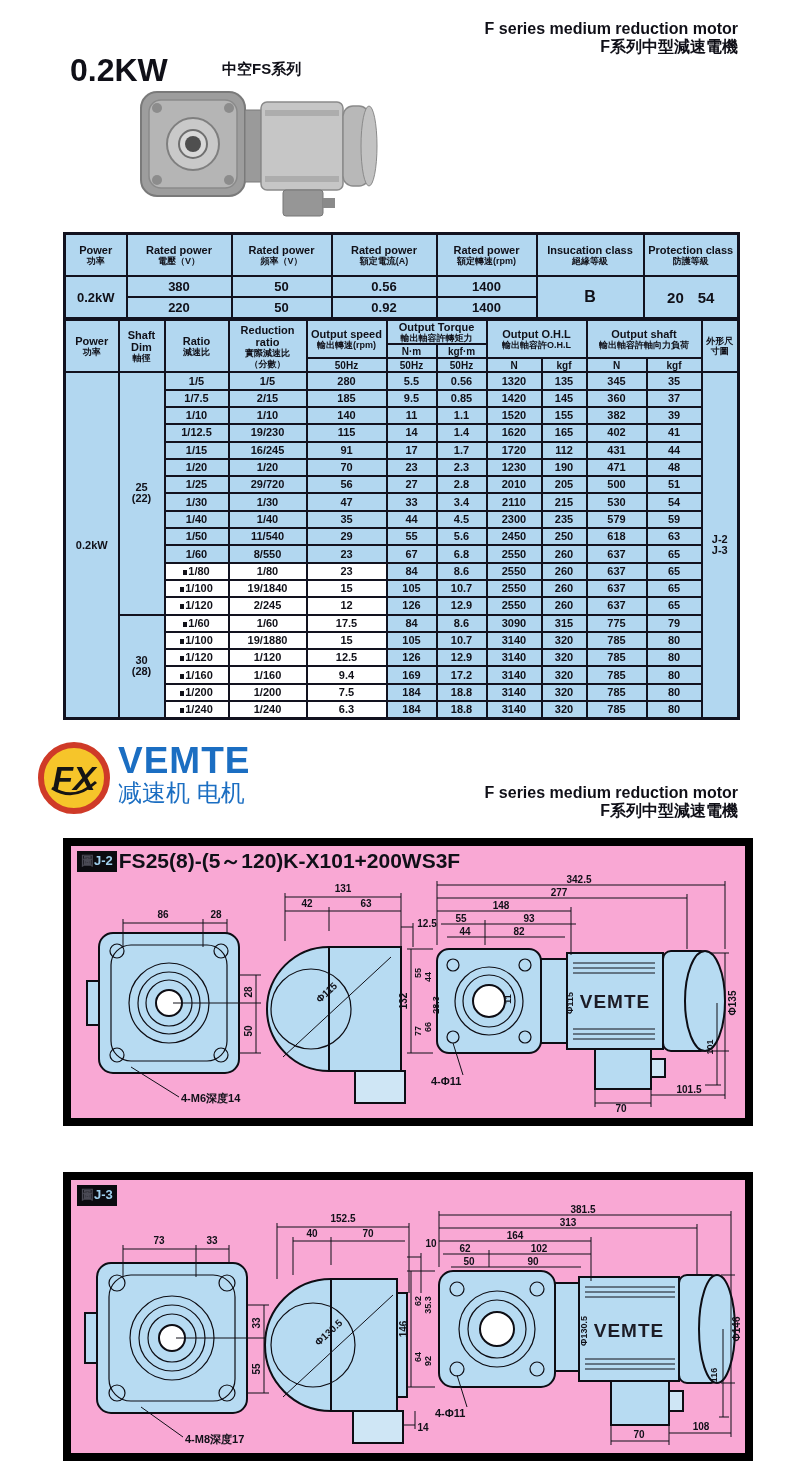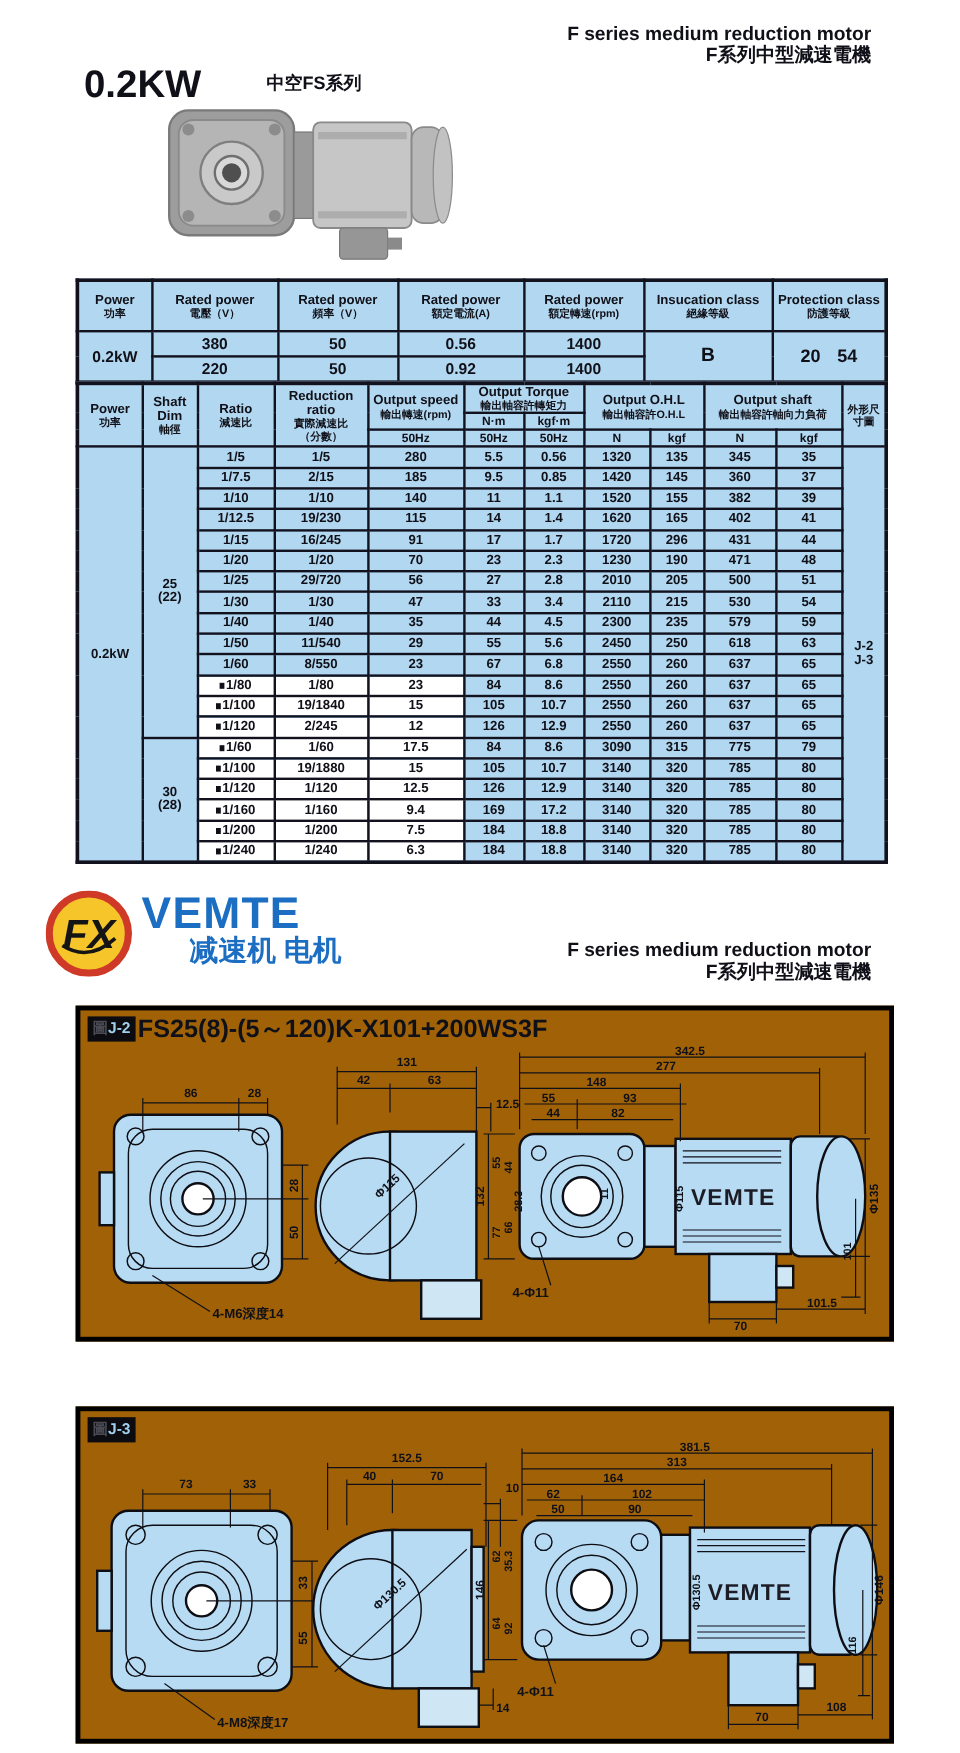--- a/index.html
+++ b/index.html
@@ -1,21 +1,21 @@
 <!DOCTYPE html>
 <html><head>
 <meta charset="utf-8">
 <style>
   html,body{margin:0;padding:0;background:#fff;}
   #page{position:relative;width:800px;height:1461px;background:#ffffff;
         font-family:"Liberation Sans",sans-serif;color:#101018;overflow:hidden;}
   .abs{position:absolute;}
 
   
-  .hdr-right{right:74px;text-align:right;line-height:1.15;}
+  .hdr-right{right:62px;text-align:right;line-height:1.15;}
   .hdr-en{font-size:16px;font-weight:bold;}
   .hdr-zh{font-size:16px;font-weight:bold;}
   .power-title{left:70px;top:52px;font-size:32px;font-weight:bold;letter-spacing:0px;}
   .series-title{left:222px;top:60px;font-size:15px;font-weight:bold;}
 
   
   table{border-collapse:collapse;table-layout:fixed;}
   .spec-table{border:3px solid #12121f;background:#b2d7f0;}
   .spec-table th,.spec-table td{border:2px solid #12121f;padding:0 1px;
       text-align:center;vertical-align:middle;overflow:hidden;}
@@ -32,24 +32,24 @@
   .wc{background:#ffffff;}
   .mk{display:inline-block;width:4px;height:5px;background:#101018;margin-right:1px;}
   .pw-cell{font-size:12px;}
   .dim-cell{background:#ffffff00;font-size:12px;line-height:1.5;}
   .prot-gap{display:inline-block;width:14px;}
 
   
   .logo-wrap{left:38px;top:742px;display:flex;align-items:flex-start;}
   .logo-txt{margin-left:8px;line-height:1.0;}
   .logo-brand{font-size:37px;font-weight:bold;color:#1b6ec2;letter-spacing:1px;}
-  .logo-sub{font-size:24px;font-weight:bold;color:#1b6ec2;margin-top:2px;margin-left:40px;}
+  .logo-sub{font-size:24px;font-weight:normal;color:#1b6ec2;margin-top:2px;}
 
   
-  .fig-box{left:63px;width:674px;border:4px solid #000000;background:#a16207;}
+  .fig-box{left:63px;width:674px;border:8px solid #000000;background:#f9a8d4;}
   #figJ2{top:838px;height:272px;}
   #figJ3{top:1172px;height:273px;}
   .fig-title{display:flex;align-items:center;margin:5px 0 0 6px;height:20px;}
   .fig-tag{background:#0b0b10;color:#9fd0ee;font-size:13px;font-weight:bold;
            padding:1px 4px 2px 4px;letter-spacing:0px;white-space:nowrap;}
   .fig-tag .zh{color:#4a4a55;}
   .fig-name{font-size:21px;font-weight:bold;margin-left:2px;letter-spacing:0px;}
 
   svg .part{fill:#b7dbf2;stroke:#0d0d14;stroke-width:2;}
   svg .part2{fill:#cfe6f5;stroke:#0d0d14;stroke-width:2;}
@@ -275,21 +275,21 @@
           <td>402</td>
           <td>41</td>
         </tr>
         <tr>
           <td>1/15</td>
           <td>16/245</td>
           <td>91</td>
           <td>17</td>
           <td>1.7</td>
           <td>1720</td>
-          <td>296</td>
+          <td>112</td>
           <td>431</td>
           <td>44</td>
         </tr>
         <tr>
           <td>1/20</td>
           <td>1/20</td>
           <td>70</td>
           <td>23</td>
           <td>2.3</td>
           <td>1230</td>

